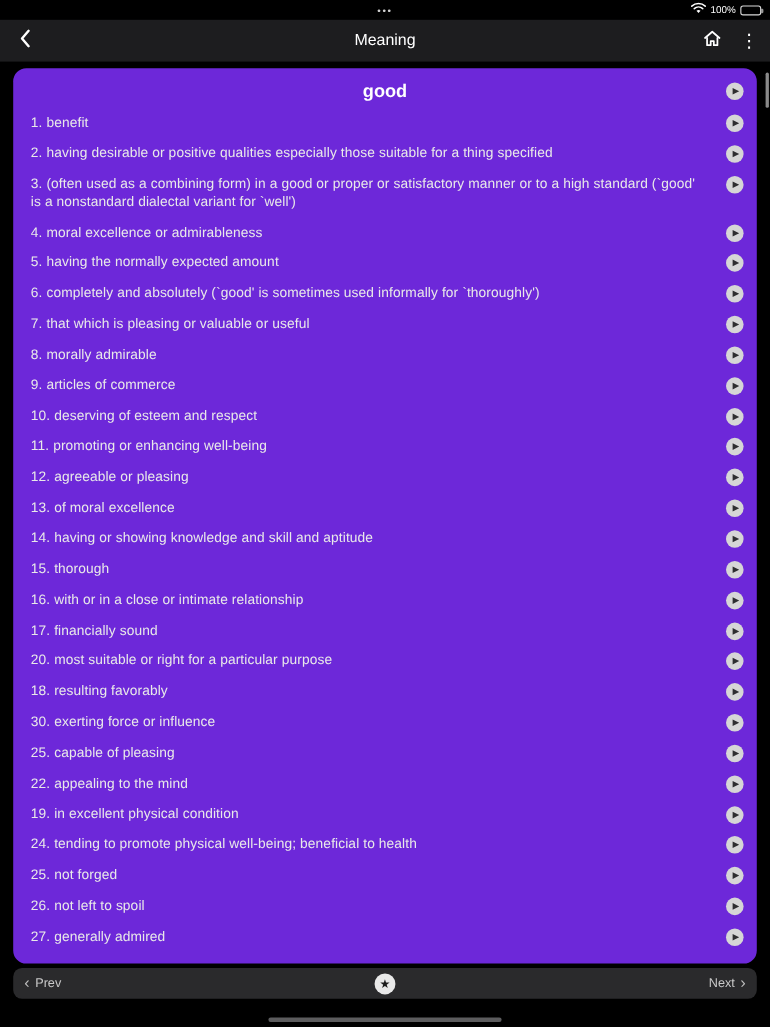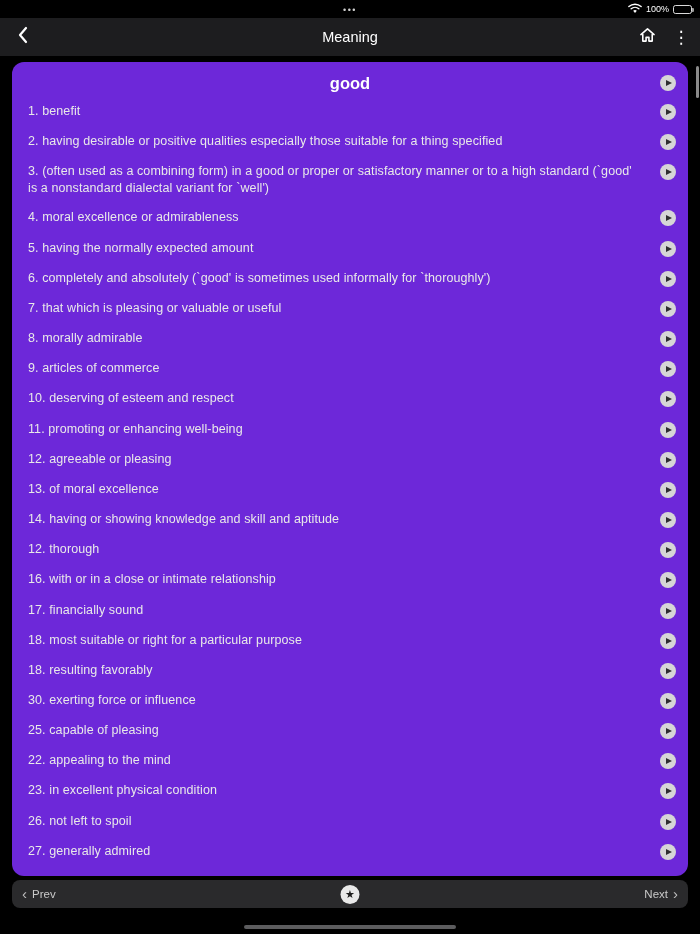--- a/index.html
+++ b/index.html
@@ -266,42 +266,42 @@
   </div>
 
   <div class="def-row">
     <span class="def-text">14. having or showing knowledge and skill and aptitude</span>
     <span class="play-btn">
       <span class="play-tri"></span>
     </span>
   </div>
 
   <div class="def-row">
-    <span class="def-text">12. thorough</span>
+    <span class="def-text">15. thorough</span>
     <span class="play-btn">
       <span class="play-tri"></span>
     </span>
   </div>
 
   <div class="def-row">
     <span class="def-text">16. with or in a close or intimate relationship</span>
     <span class="play-btn">
       <span class="play-tri"></span>
     </span>
   </div>
 
   <div class="def-row">
     <span class="def-text">17. financially sound</span>
     <span class="play-btn">
       <span class="play-tri"></span>
     </span>
   </div>
 
   <div class="def-row">
-    <span class="def-text">18. most suitable or right for a particular purpose</span>
+    <span class="def-text">20. most suitable or right for a particular purpose</span>
     <span class="play-btn">
       <span class="play-tri"></span>
     </span>
   </div>
 
   <div class="def-row">
     <span class="def-text">18. resulting favorably</span>
     <span class="play-btn">
       <span class="play-tri"></span>
     </span>
@@ -322,27 +322,39 @@
   </div>
 
   <div class="def-row">
     <span class="def-text">22. appealing to the mind</span>
     <span class="play-btn">
       <span class="play-tri"></span>
     </span>
   </div>
 
   <div class="def-row">
-    <span class="def-text">23. in excellent physical condition</span>
-    <span class="play-btn">
-      <span class="play-tri"></span>
-    </span>
-  </div>
-
-
+    <span class="def-text">19. in excellent physical condition</span>
+    <span class="play-btn">
+      <span class="play-tri"></span>
+    </span>
+  </div>
+
+  <div class="def-row">
+    <span class="def-text">24. tending to promote physical well-being; beneficial to health</span>
+    <span class="play-btn">
+      <span class="play-tri"></span>
+    </span>
+  </div>
+
+  <div class="def-row">
+    <span class="def-text">25. not forged</span>
+    <span class="play-btn">
+      <span class="play-tri"></span>
+    </span>
+  </div>
 
   <div class="def-row">
     <span class="def-text">26. not left to spoil</span>
     <span class="play-btn">
       <span class="play-tri"></span>
     </span>
   </div>
 
   <div class="def-row">
     <span class="def-text">27. generally admired</span>

